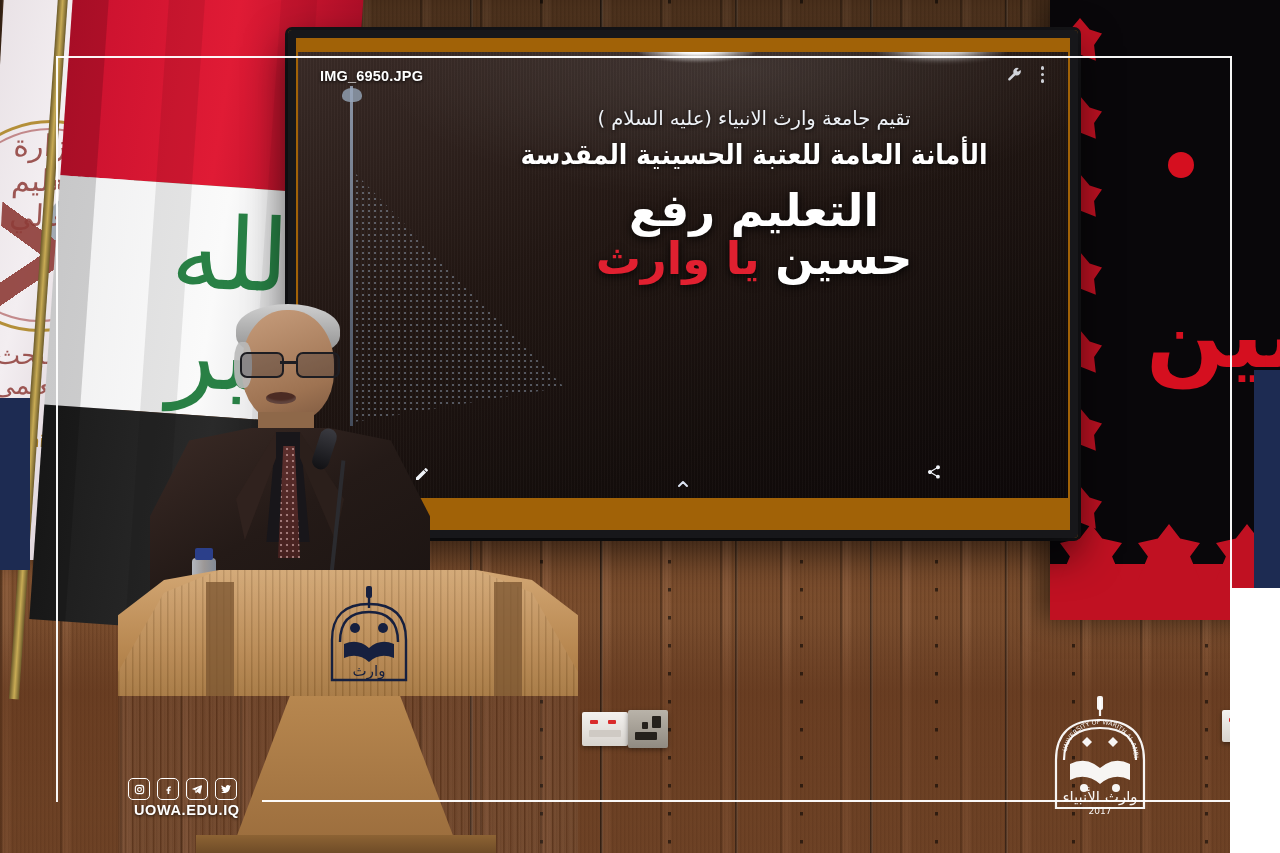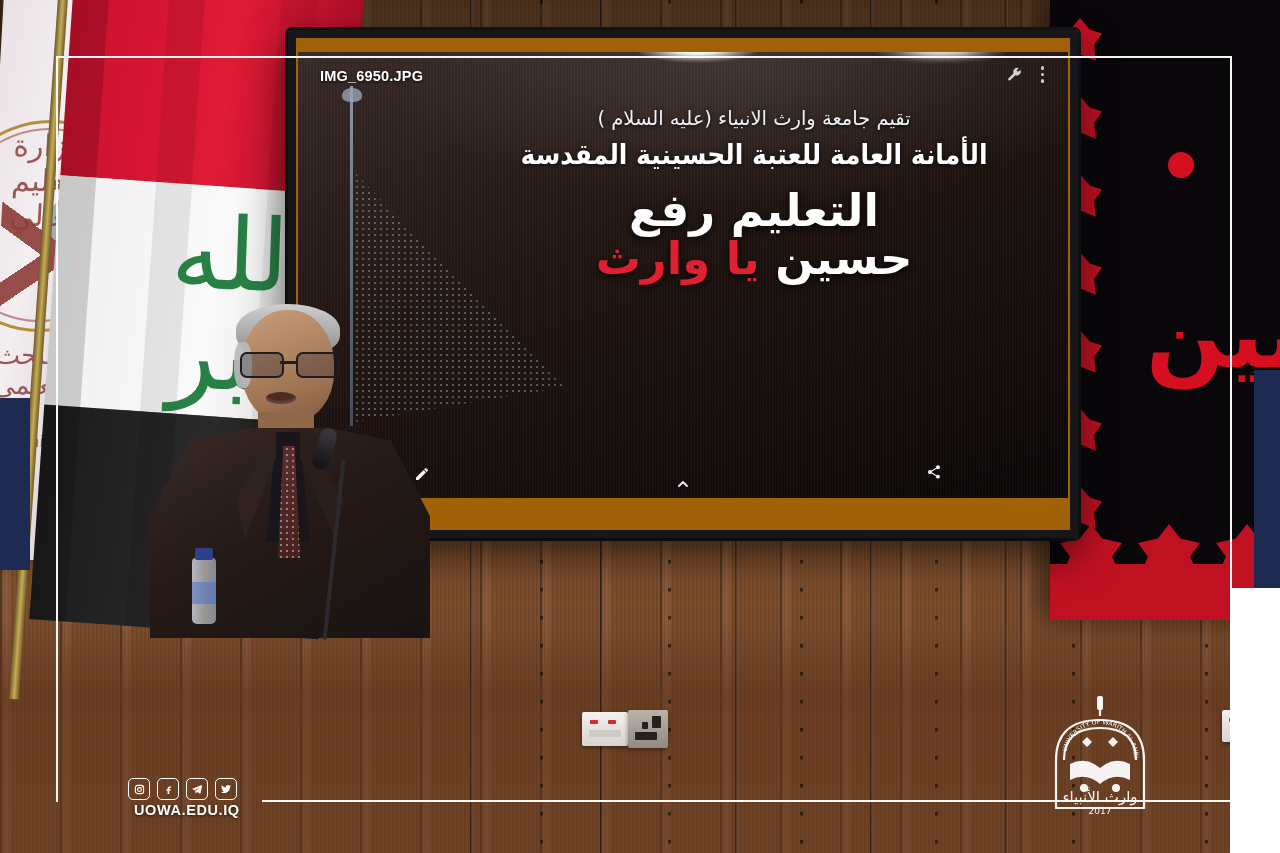--- a/index.html
+++ b/index.html
@@ -353,20 +353,44 @@
     <div class="tie"></div>
     <div class="lapel-l"></div>
     <div class="lapel-r"></div>
     <div class="mic-stand"></div>
     <div class="mic-head"></div>
     <div class="bottle"></div>
     <div class="bottle-cap"></div>
     <div class="bottle-lbl"></div>
   </div>
 
+  <div class="podium">
+    <div class="pod-top"></div>
+    <div class="pod-top-grain"></div>
+    <div class="pod-dark-l"></div>
+    <div class="pod-dark-r"></div>
+    <div class="pod-logo">
+      <svg width="110" height="106" viewBox="0 0 110 106">
+        <g fill="none" stroke="#16203f" stroke-width="2.4">
+          <path d="M55 6 L55 24"></path>
+          <path d="M18 56 Q18 20 55 20 Q92 20 92 56 L92 96 L18 96 Z"></path>
+          <path d="M26 58 Q26 28 55 28 Q84 28 84 58"></path>
+        </g>
+        <g fill="#16203f">
+          <path d="M30 60 Q44 54 55 64 Q66 54 80 60 L80 74 Q66 68 55 78 Q44 68 30 74 Z"></path>
+          <circle cx="41" cy="44" r="5"></circle>
+          <circle cx="69" cy="44" r="5"></circle>
+          <rect x="52" y="2" width="6" height="12" rx="2"></rect>
+        </g>
+        <text x="55" y="92" font-size="15" font-family="DejaVu Sans,sans-serif" fill="#16203f" text-anchor="middle">وارث</text>
+      </svg>
+    </div>
+    <div class="pod-body"></div>
+    <div class="pod-base"></div>
+  </div>
 
   <div class="socket sock-white" style="left:582px;top:712px;width:46px;height:34px;">
     <div class="sock-dot" style="left:8px;top:8px"></div>
     <div class="sock-dot" style="left:26px;top:8px"></div>
     <div class="sock-slot" style="left:7px;top:18px;width:32px;height:7px;background:#cfcac4"></div>
   </div>
   <div class="socket sock-steel" style="left:628px;top:710px;width:40px;height:38px;">
     <div class="sock-slot" style="left:24px;top:6px;width:9px;height:12px"></div>
     <div class="sock-slot" style="left:7px;top:22px;width:22px;height:8px"></div>
     <div class="sock-slot" style="left:14px;top:12px;width:6px;height:7px"></div>

